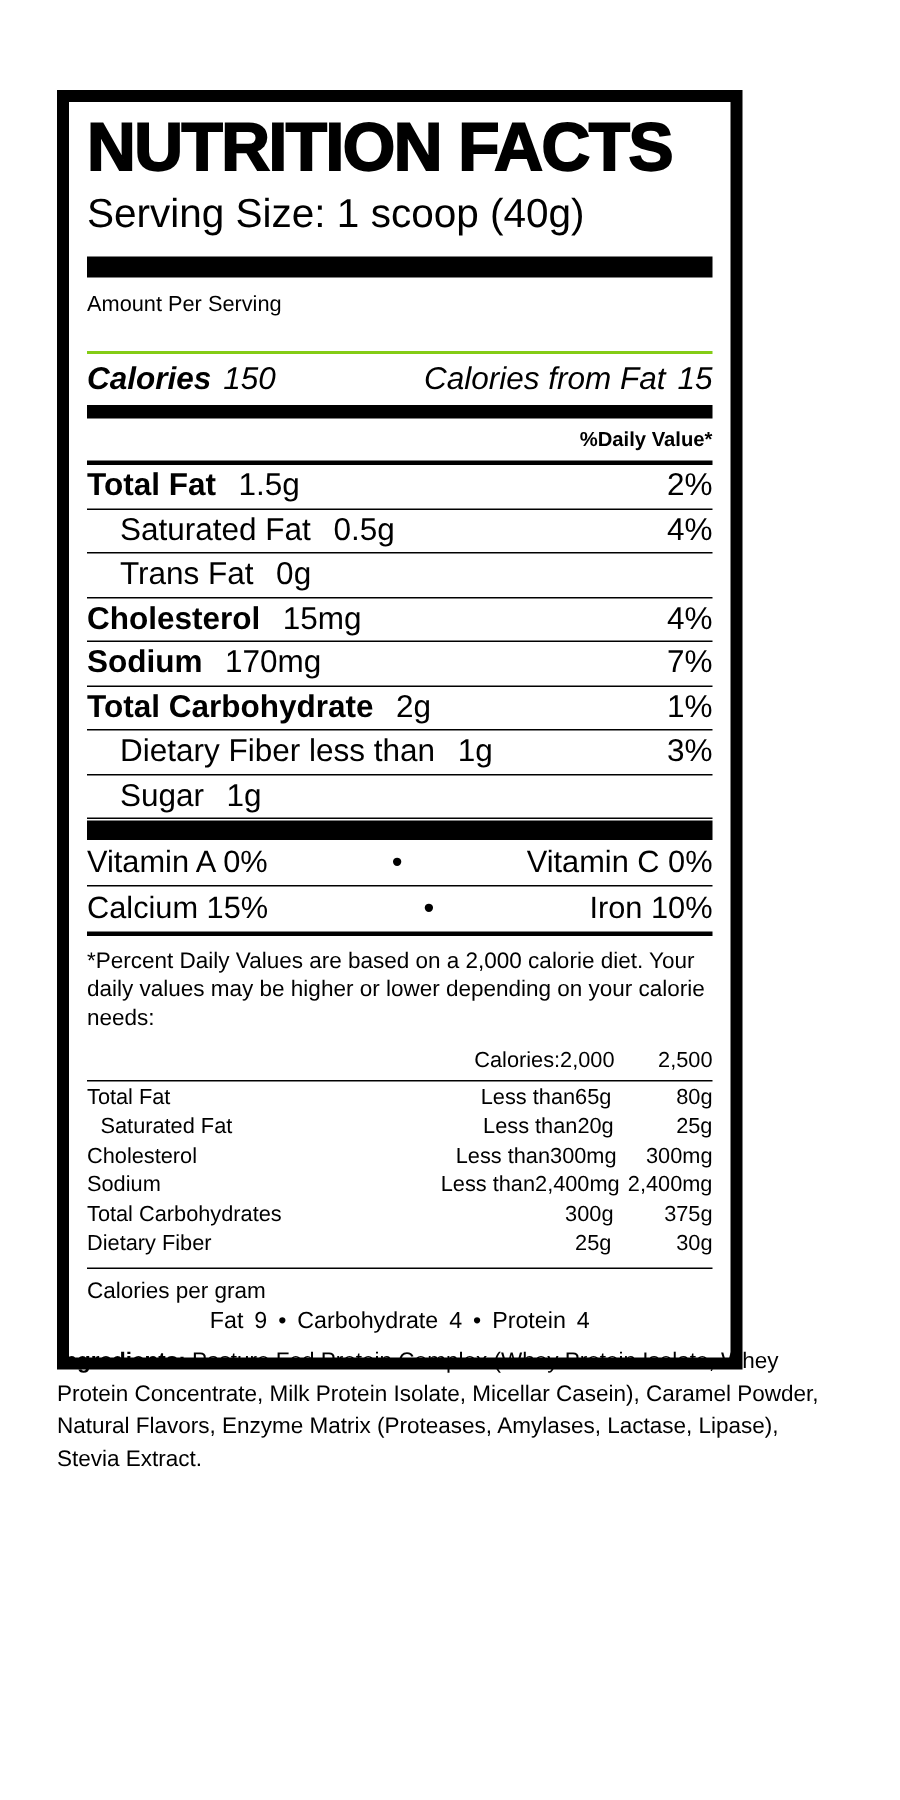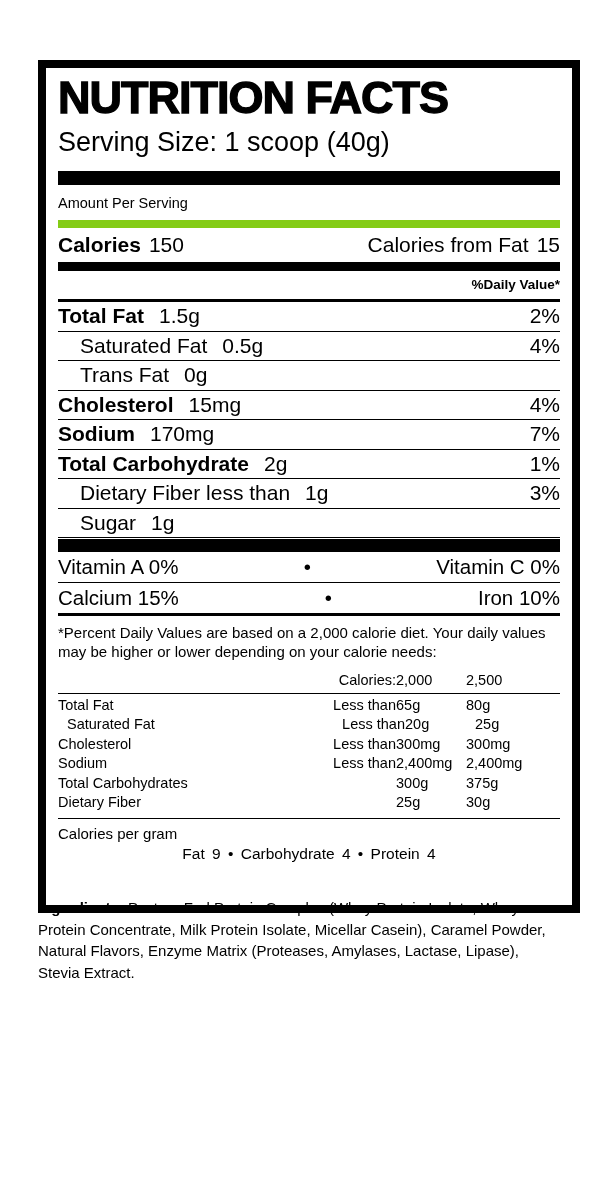--- a/index.html
+++ b/index.html
@@ -5,41 +5,41 @@
   html, body { margin: 0; padding: 0; }
   body {
     width: 600px; height: 1200px;
     background: #ffffff; color: #000000;
     font-family: "Liberation Sans", sans-serif;
     position: relative;
   }
   .label {
     box-sizing: border-box;
     position: absolute; left: 38px; top: 60px;
-    width: 542px; min-height: 853px;
+    width: 457px; min-height: 853px;
     border: 8px solid #000; background: #fff;
     padding: 2px 12px 10px 12px;
   }
   .title {
     font-size: 45px; font-weight: 700; letter-spacing: -1px;
     line-height: 50px; margin: 3px 0 2px 0;
     -webkit-text-stroke: 1.3px #000;
     white-space: nowrap;
   }
   .serv { font-size: 27px; line-height: 34px; }
   .bar { background: #000; }
   .bar-lg { height: 14px; margin-top: 12px; }
   .aps {
     font-size: 14.5px; line-height: 18px;
-    margin-top: 9px; padding-bottom: 8px;
-    border-bottom: 8px solid #84cc16;
+    margin-top: 9px; padding-bottom: 22px;
+    border-bottom: 2px solid #84cc16;
   }
   .calrow {
     display: flex; justify-content: space-between;
-    font-size: 21px; line-height: 27px; padding: 3px 0 4px 0;
+    font-size: 21px; line-height: 27px; padding: 3px 0 4px 0; font-style: italic;
   }
   .b { font-weight: 700; }
   .sp { margin-left: 8px; font-weight: 400; }
   .bar-md { height: 9px; }
   .dvh {
     text-align: right; font-size: 13.5px; font-weight: 700;
     line-height: 17px; padding: 5px 0 6px 0;
   }
   .rule3 { height: 3px; background: #000; }
   .nrow {

